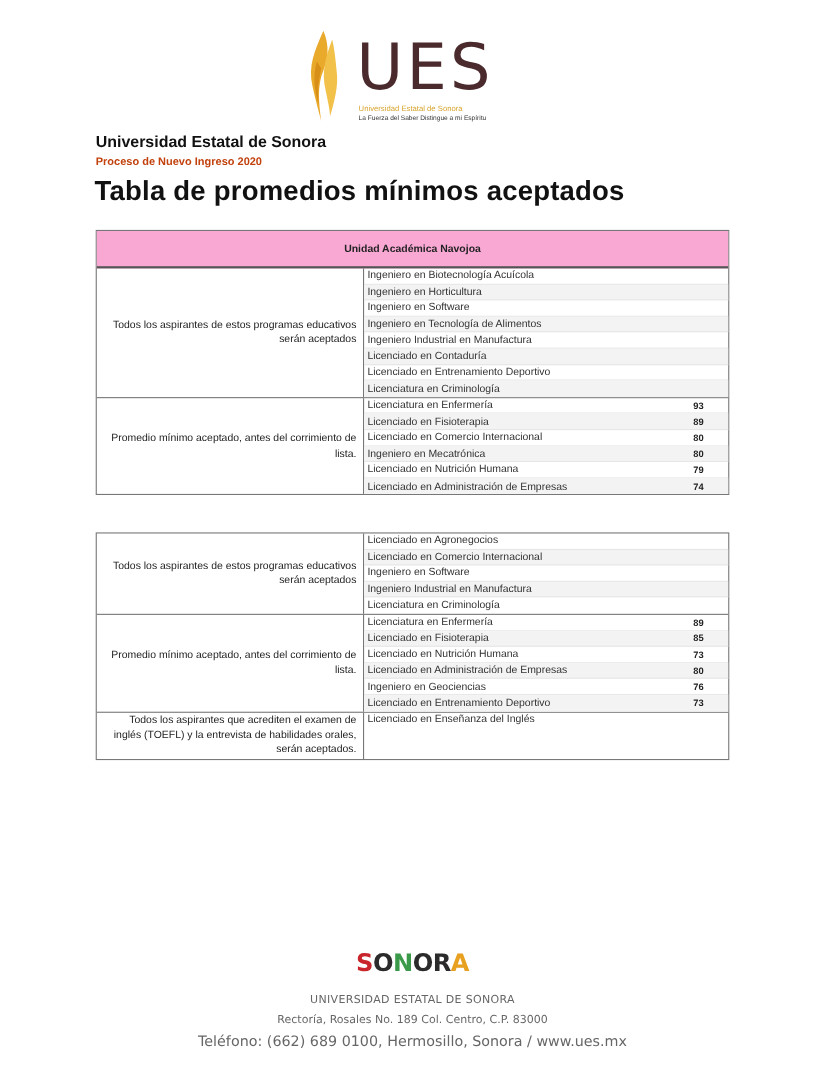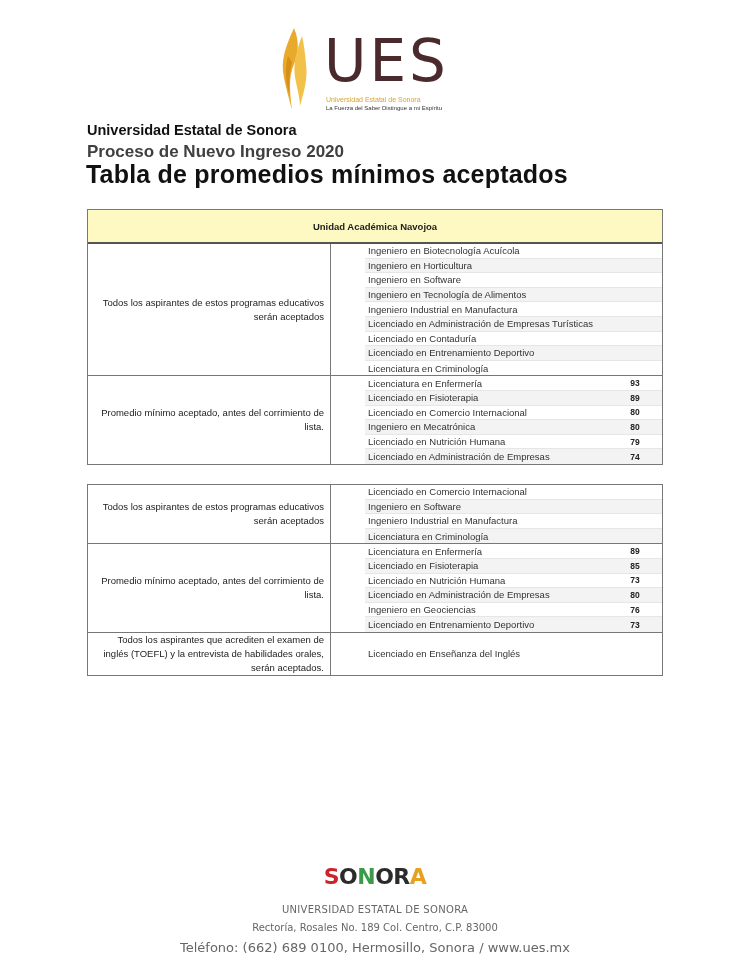--- a/index.html
+++ b/index.html
@@ -5,34 +5,34 @@
     html, body { margin: 0; padding: 0; background: #ffffff; }
     body { width: 750px; height: 969px; position: relative; overflow: hidden; font-family: "Liberation Sans", sans-serif; color: #111; }
 
     .logo { position: absolute; left: 278px; top: 24px; width: 190px; height: 92px; }
     .flame { position: absolute; left: 0; top: 2px; width: 34px; height: 86px; }
     .ues { position: absolute; left: 46px; top: 8px; font-family: "DejaVu Sans", sans-serif; font-size: 58px; font-weight: 400; letter-spacing: 3px; color: #4a2a2c; line-height: 1; }
     .logo-sub1 { position: absolute; left: 48px; top: 72px; font-size: 7px; color: #d9a42e; white-space: nowrap; }
     .logo-sub2 { position: absolute; left: 48px; top: 81px; font-size: 6px; color: #333; white-space: nowrap; }
 
     .hdr1 { position: absolute; left: 87px; top: 122px; font-size: 14.5px; font-weight: bold; color: #111; }
-    .hdr2 { position: absolute; left: 87px; top: 142px; font-size: 17px; font-weight: bold; color: #404040; }
+    .hdr2 { position: absolute; left: 87px; top: 142px; font-size: 10px; font-weight: bold; color: #c2410c; }
     .title { position: absolute; left: 86px; top: 160px; font-size: 25px; font-weight: bold; color: #111; letter-spacing: 0.2px; }
 
     .unit { position: absolute; left: 87px; width: 576px; border: 1px solid #777; box-sizing: border-box; background: #fff; }
-    .unit-head { height: 32px; background: #fef9c3; border-bottom: 2px solid #555; display: flex; align-items: center; justify-content: center; font-size: 9.5px; font-weight: bold; color: #222; }
+    .unit-head { height: 32px; background: #f9a8d4; border-bottom: 2px solid #555; display: flex; align-items: center; justify-content: center; font-size: 9.5px; font-weight: bold; color: #222; }
     .section { display: flex; border-bottom: 1px solid #777; }
     .section:last-child { border-bottom: none; }
     .sec-label { width: 243px; border-right: 1px solid #777; display: flex; align-items: center; justify-content: center; text-align: right; font-size: 9.5px; font-weight: normal; color: #222; line-height: 1.45; padding: 0 6px; box-sizing: border-box; }
-    .sec-list { flex: 1; margin-left: 34px; }
+    .sec-list { flex: 1; }
     .prog-row { height: 14.6px; display: flex; align-items: center; justify-content: space-between; font-size: 9.5px; color: #333; padding-left: 3px; padding-right: 20px; border-bottom: 1px solid #e6e6e6; box-sizing: border-box; }
     .prog-row:nth-child(even) { background: #f3f3f3; }
     .prog-row:last-child { border-bottom: none; }
     .prog-score { font-weight: bold; font-size: 8.5px; color: #222; width: 14px; text-align: center; }
-    .single-row { display: flex; align-items: center; font-size: 9.5px; color: #333; padding-left: 3px; }
+    .single-row { display: flex; font-size: 9.5px; color: #333; padding-left: 3px; }
 
     .footer { position: absolute; left: 0; width: 750px; text-align: center; }
     .sonora { top: 864px; font-family: "DejaVu Sans", sans-serif; font-weight: bold; font-size: 22px; letter-spacing: -0.5px; }
     .sonora span { display: inline-block; }
     .f1 { top: 904px; font-family: "DejaVu Sans", sans-serif; font-size: 10px; color: #666; letter-spacing: 0.3px; }
     .f2 { top: 922px; font-family: "DejaVu Sans", sans-serif; font-size: 10px; color: #666; }
     .f3 { top: 940px; font-family: "DejaVu Sans", sans-serif; font-size: 13px; color: #666; }
   </style>
 </head>
 <body>
@@ -72,24 +72,20 @@
         </div>
       <div class="prog-row">
           <span>Ingeniero en Tecnología de Alimentos</span>
           <span class="prog-score"></span>
         </div>
       <div class="prog-row">
           <span>Ingeniero Industrial en Manufactura</span>
           <span class="prog-score"></span>
         </div>
       <div class="prog-row">
-          <span>Licenciado en Administración de Empresas Turísticas</span>
-          <span class="prog-score"></span>
-        </div>
-      <div class="prog-row">
           <span>Licenciado en Contaduría</span>
           <span class="prog-score"></span>
         </div>
       <div class="prog-row">
           <span>Licenciado en Entrenamiento Deportivo</span>
           <span class="prog-score"></span>
         </div>
       <div class="prog-row">
           <span>Licenciatura en Criminología</span>
           <span class="prog-score"></span>
@@ -126,20 +122,24 @@
         </div>
     </div>
   </div>
 </div>
 
 <div class="unit" style="top:484px;">
 
   <div class="section">
     <div class="sec-label">Todos los aspirantes de estos programas educativos serán aceptados</div>
     <div class="sec-list">
+      <div class="prog-row">
+          <span>Licenciado en Agronegocios</span>
+          <span class="prog-score"></span>
+        </div>
       <div class="prog-row">
           <span>Licenciado en Comercio Internacional</span>
           <span class="prog-score"></span>
         </div>
       <div class="prog-row">
           <span>Ingeniero en Software</span>
           <span class="prog-score"></span>
         </div>
       <div class="prog-row">
           <span>Ingeniero Industrial en Manufactura</span>

